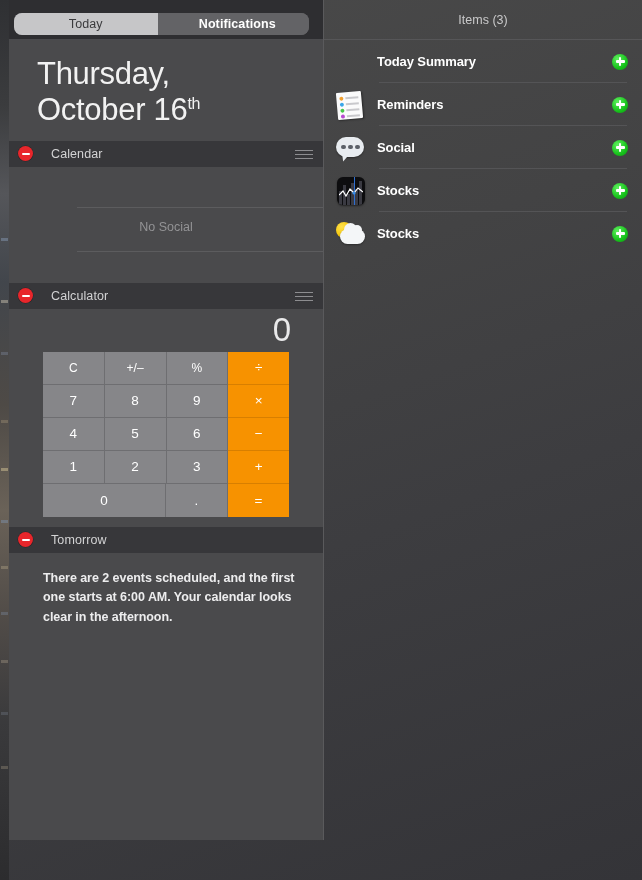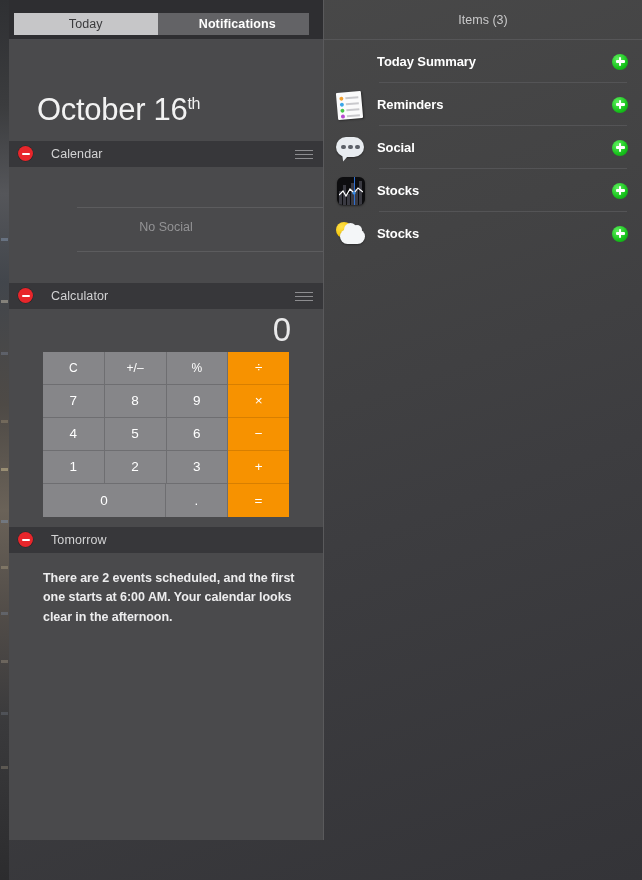--- a/index.html
+++ b/index.html
@@ -22,21 +22,21 @@
   }
   .desk-strip .fleck{ position:absolute; left:1px; width:7px; height:3px; opacity:.55; }
 
   
   .topbar{
     position:absolute; left:0; top:0; width:323px; height:40px;
     background:#2e2e31; border-bottom:1px solid #4b4b4e; z-index:20;
   }
   .seg{
     position:absolute; left:14px; top:13px; width:295px; height:22px;
-    border-radius:0; overflow:hidden; display:flex;
+    border-radius:8px; overflow:hidden; display:flex;
     background:#636366;
   }
   .seg-item{
     flex:1; display:flex; align-items:center; justify-content:center;
     font-size:12.5px; letter-spacing:.1px;
   }
   .seg-item.sel{ background:#c6c6c8; color:#3a3a3c; }
   .seg-item.unsel{ background:#636366; color:#ffffff; font-weight:bold;padding-left:8px; }
 
   
@@ -222,21 +222,21 @@
   <div class="topbar">
     <div class="seg">
       <div class="seg-item sel">Today</div>
       <div class="seg-item unsel">Notifications</div>
     </div>
   </div>
 
   <div class="today-col">
 
     <div class="datehead">
-      <br>
+      <span>Thursday,</span><br>
       <span>October 16</span><sup>th</sup>
     </div>
 
     <div>
       <div class="wtitle">
         <div class="minus">
             <i></i>
           </div>
         <div class="wname">Calendar</div>
         <div class="grip">

